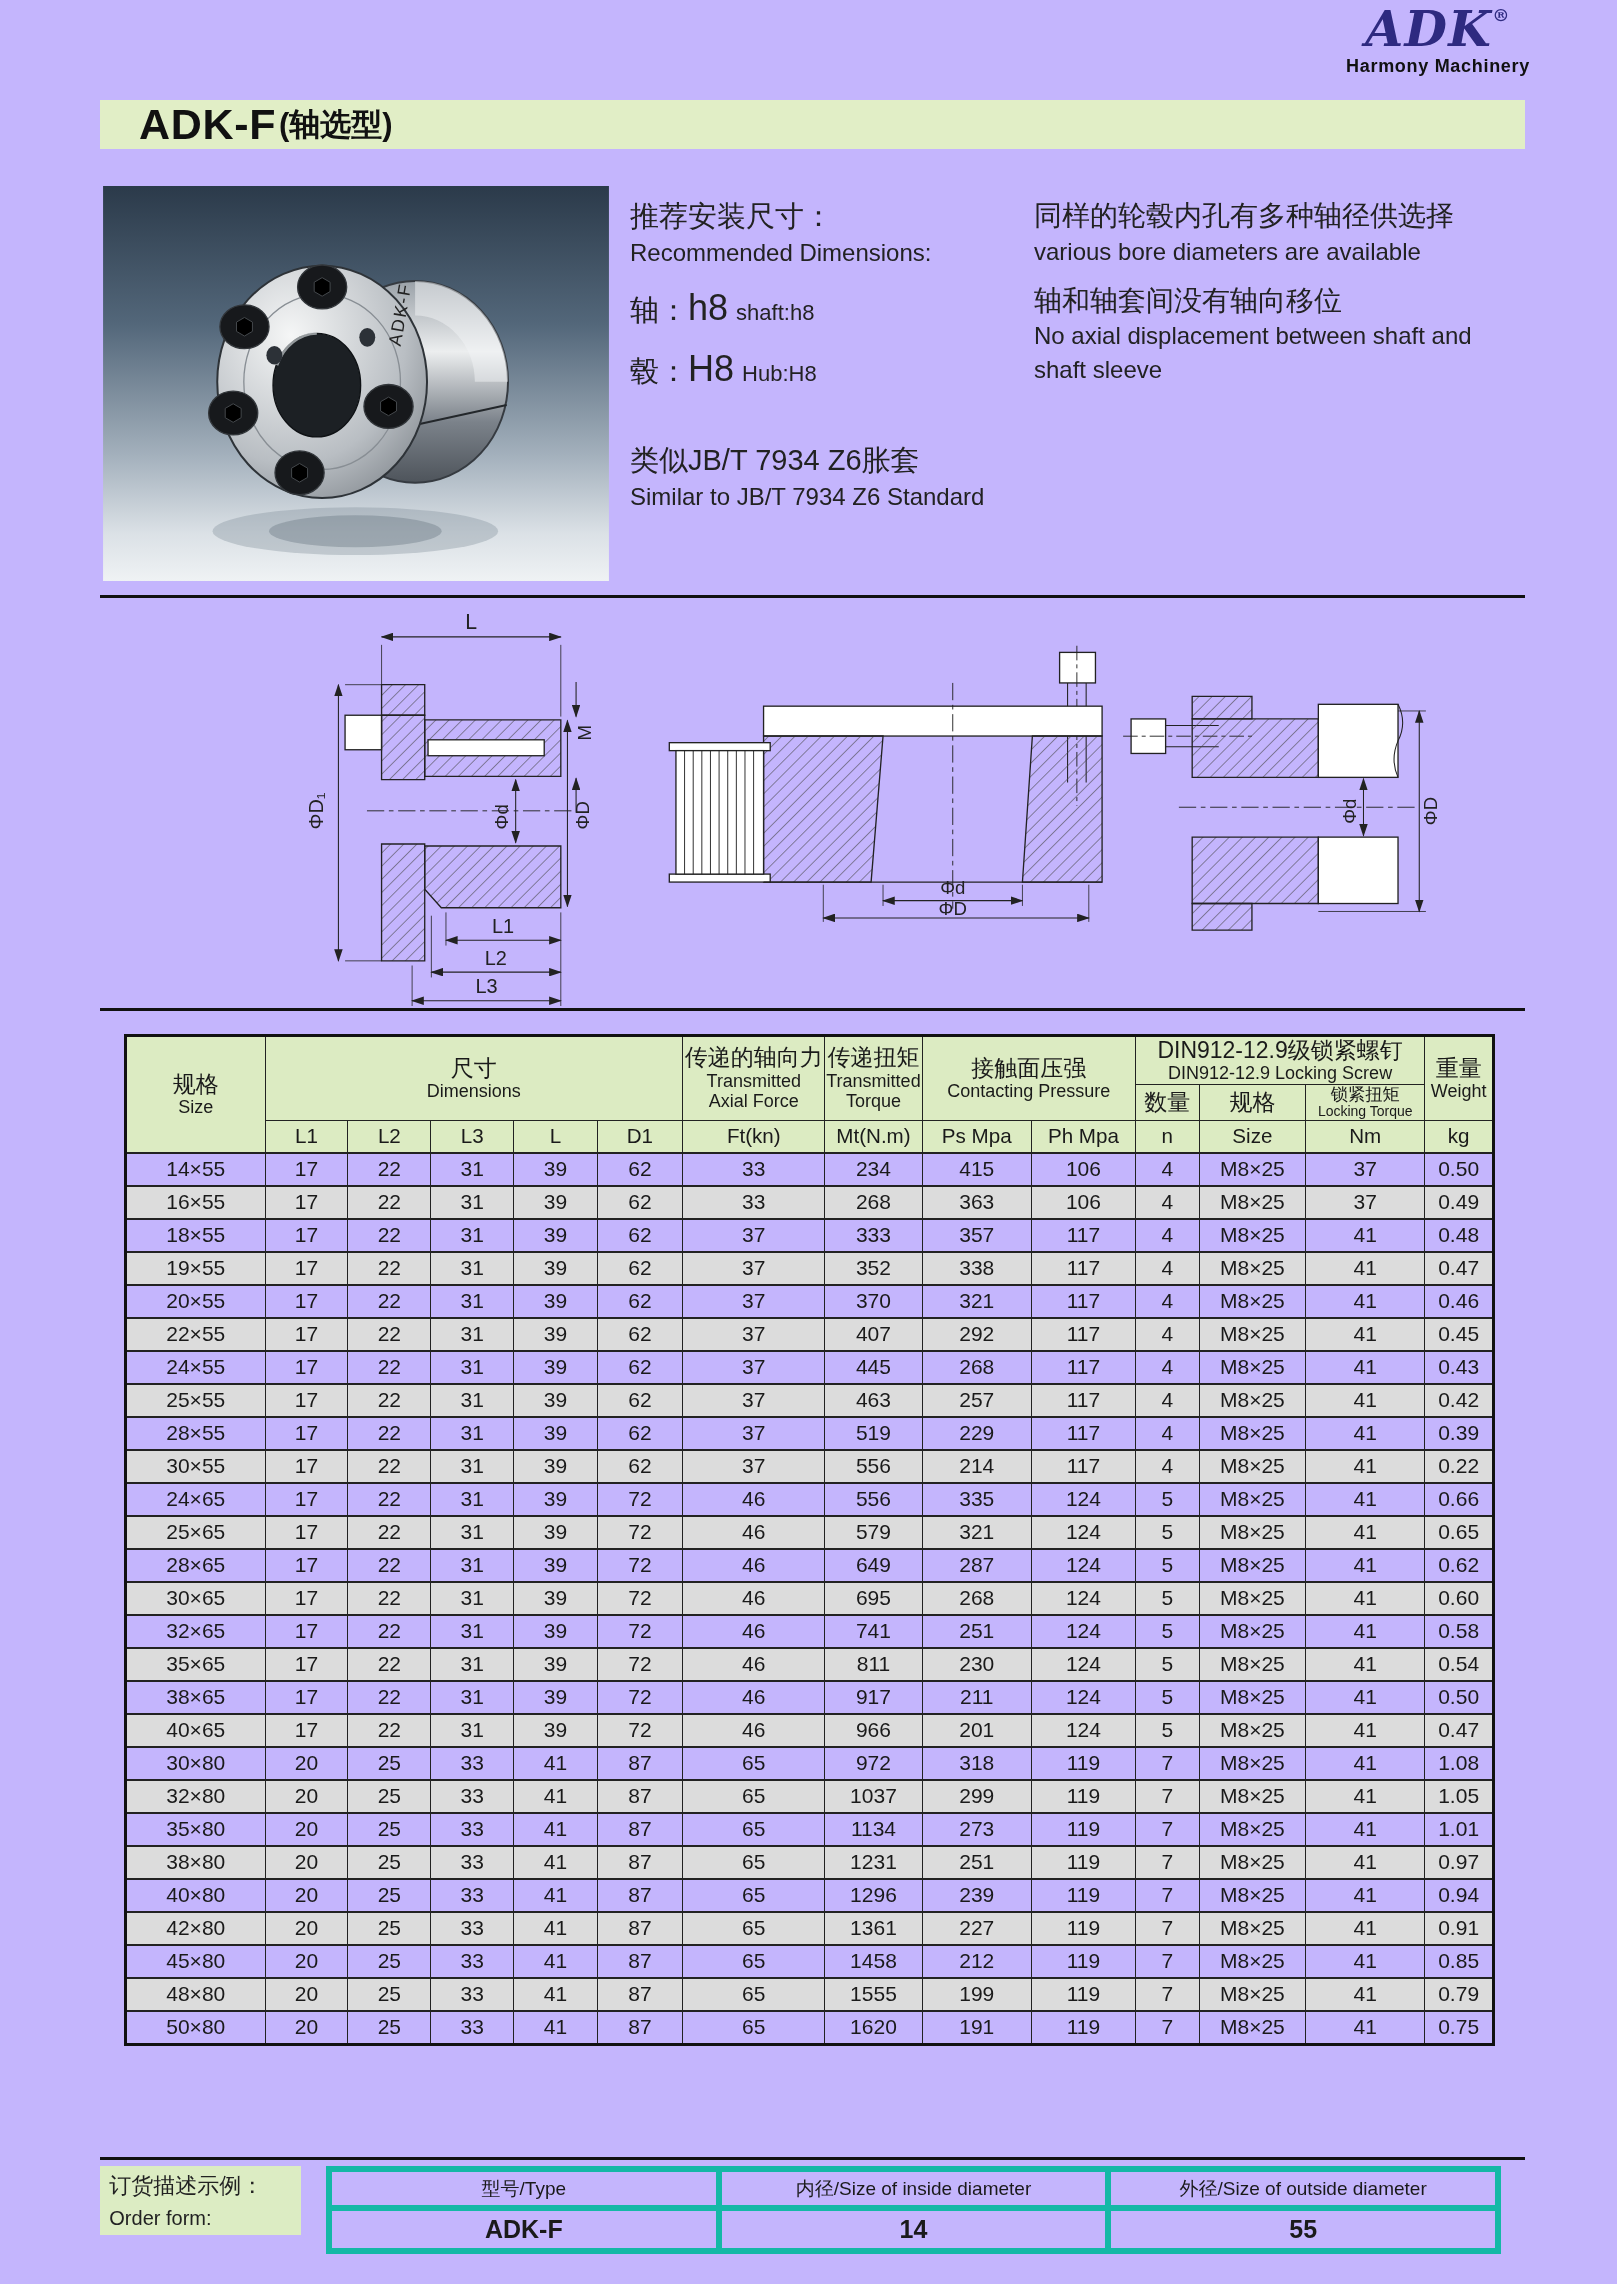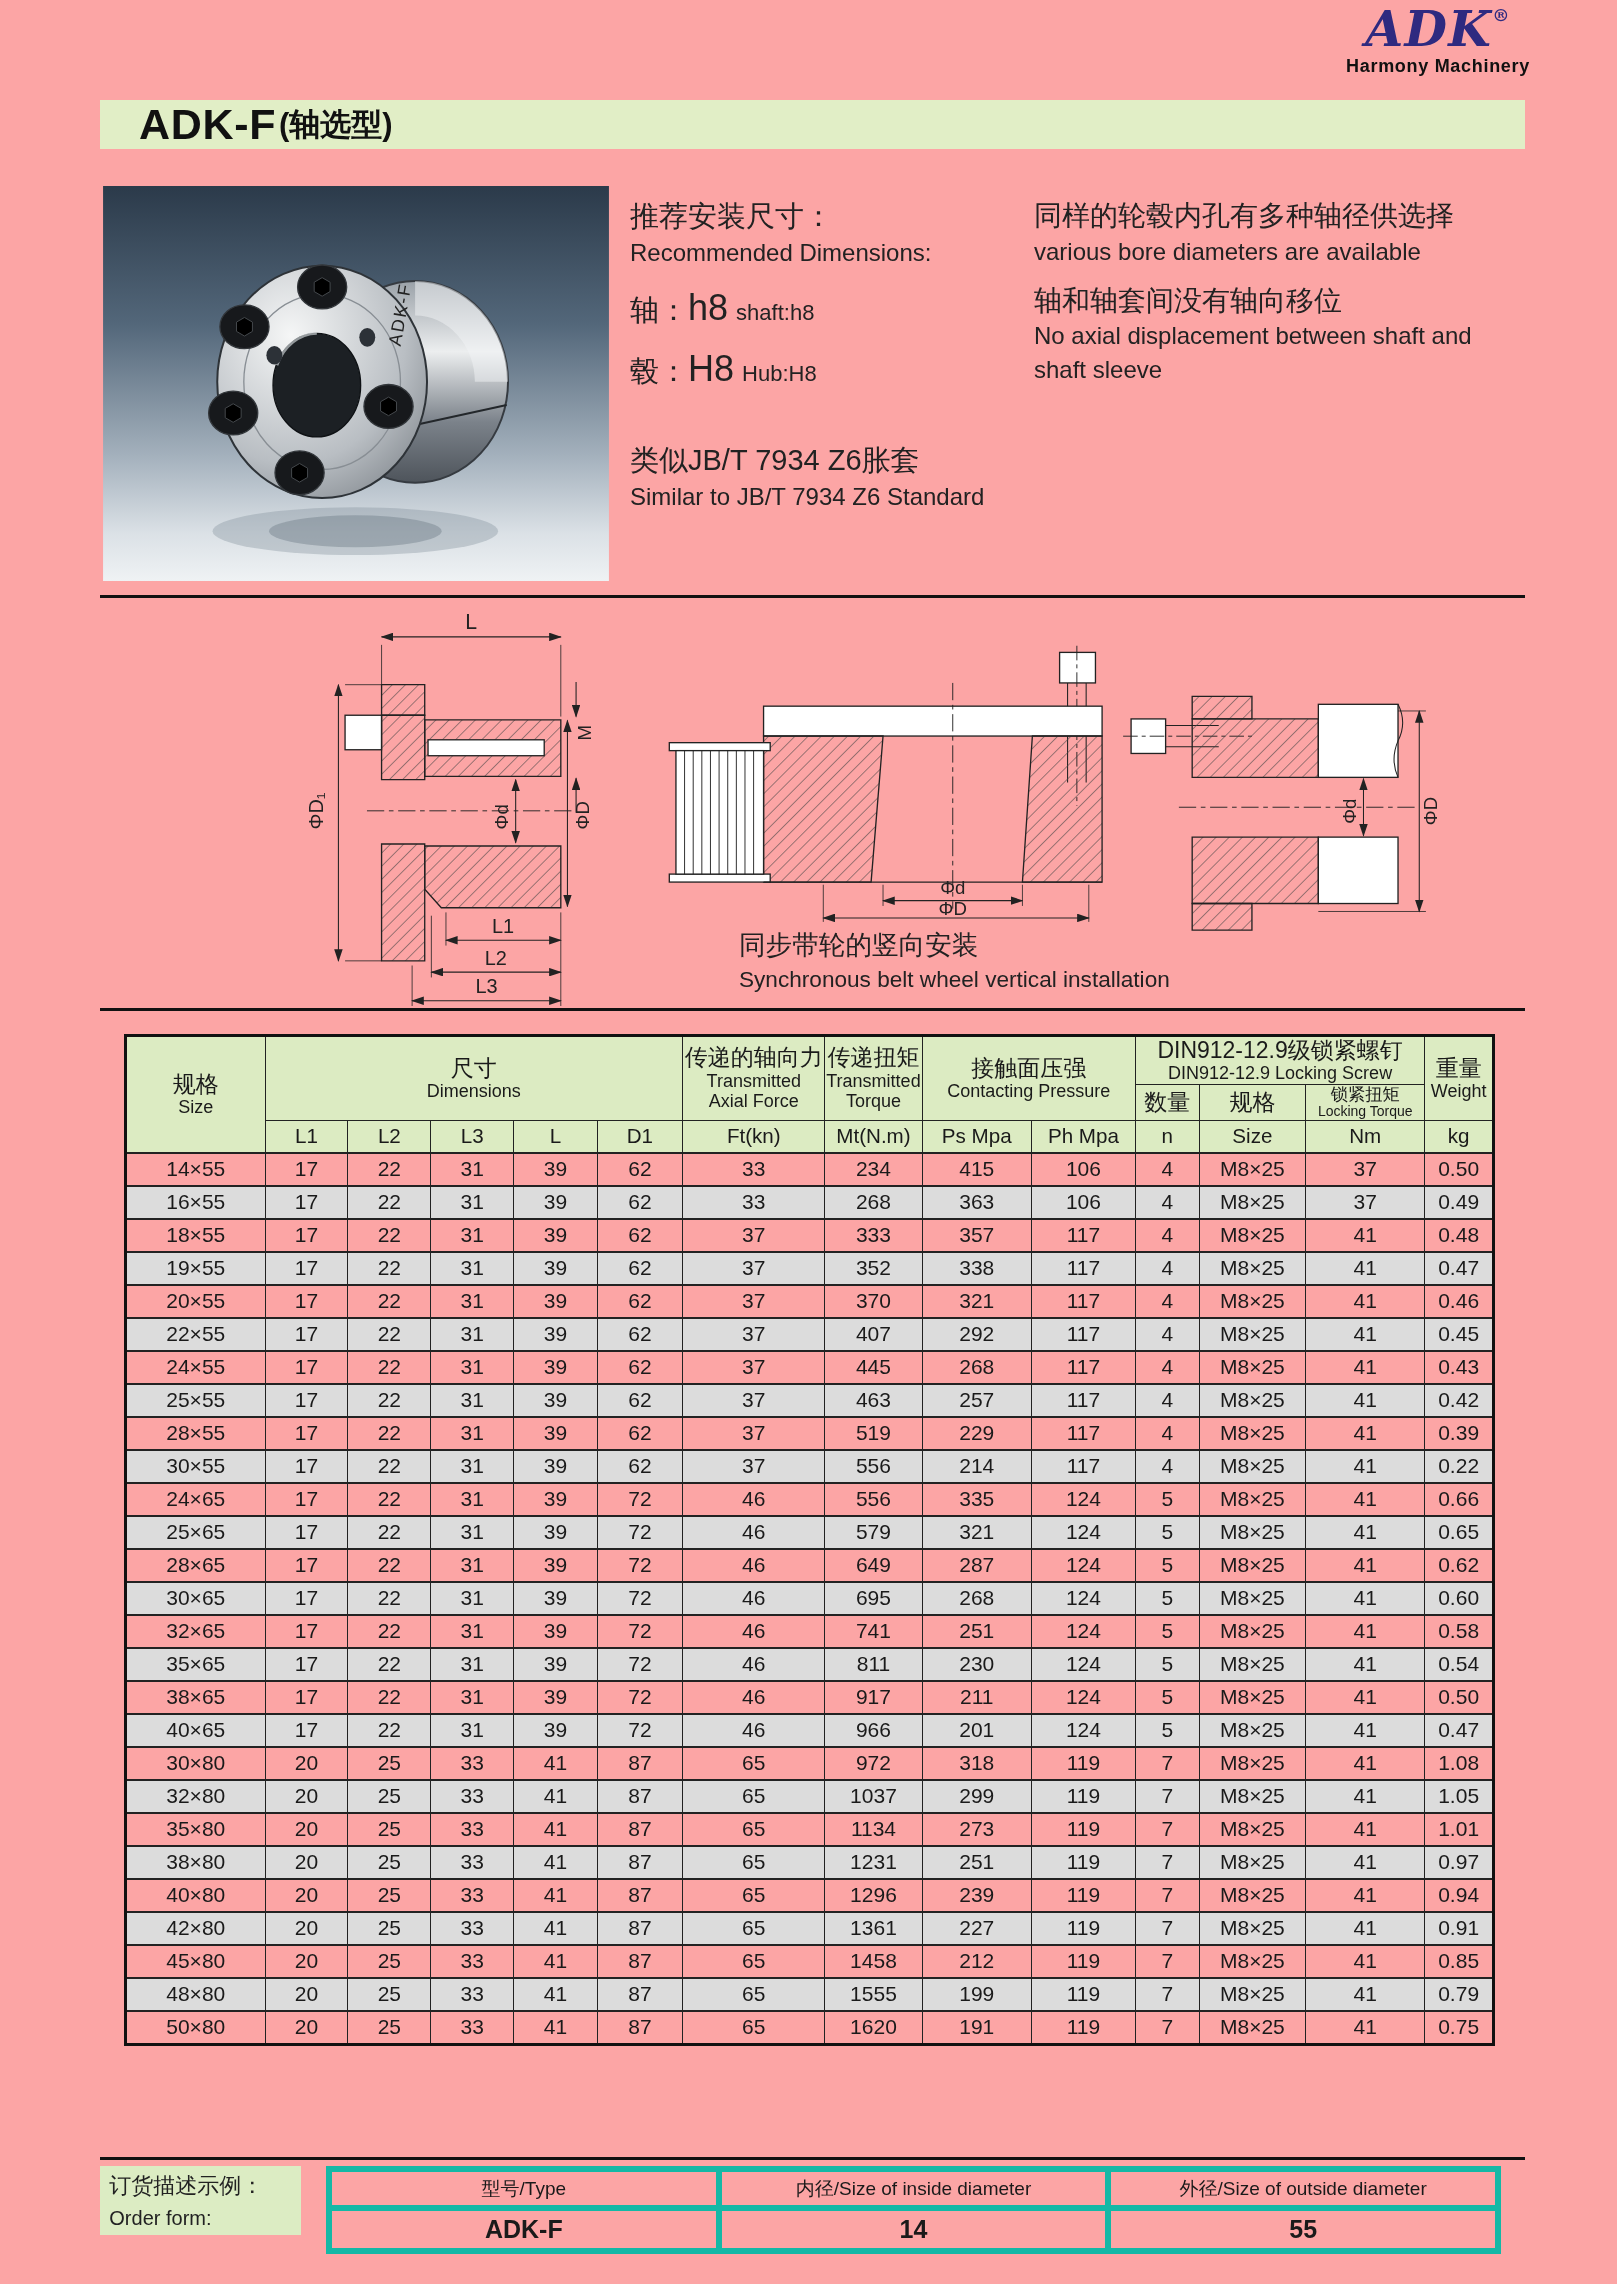--- a/index.html
+++ b/index.html
@@ -1,16 +1,16 @@
 <!DOCTYPE html>
 <html style="font-size:10.6px"><head>
 <meta charset="utf-8">
 <style>
   html,body{margin:0;padding:0;background:#fff;}
-  .page{position:relative;width:1617px;height:2284px;background:#fca5a5;
+  .page{position:relative;width:1617px;height:2284px;background:#c4b5fd;
         font-family:"Liberation Sans",sans-serif;color:#1a1a1a;overflow:hidden;}
 
   
   .brand{position:absolute;top:5.3px;left:1341px;width:194px;text-align:center;}
   .brand .logo{font-family:"DejaVu Serif",serif;font-style:italic;font-weight:bold;
                font-size:49px;color:#2e2a80;letter-spacing:1.3px;line-height:1;}
   .brand .reg{font-size:17.3px;vertical-align:25px;color:#2e2a80;font-style:normal;}
   .brand .tagline{font-size:18px;font-weight:bold;color:#111;margin-top:1.3px;letter-spacing:0.7px;}
 
   
@@ -322,24 +322,20 @@
 
         <line x1="452" y1="140" x2="452" y2="442" stroke-width="1.6" marker-start="url(#a3r)" marker-end="url(#a3)"></line>
         <line x1="300" y1="442" x2="462" y2="442" stroke-width="1.2"></line>
         <line x1="420" y1="140" x2="462" y2="140" stroke-width="1.2"></line>
       </g>
       <text transform="translate(356,310) rotate(-90)" font-size="28">Φd</text>
       <text transform="translate(478,312) rotate(-90)" font-size="28">ΦD</text>
     </svg>
   </div>
 
-  <div class="caption">
-    <div class="zh">同步带轮的竖向安装</div>
-    <div class="en">Synchronous belt wheel vertical installation</div>
-  </div>
 
   <div class="rule rule2"></div>
 
   <table class="spec-table">
     <colgroup>
       <col style="width:10.2%">
         <col style="width:6.06%">
         <col style="width:6.06%">
         <col style="width:6.06%">
       <col style="width:6.1%">

